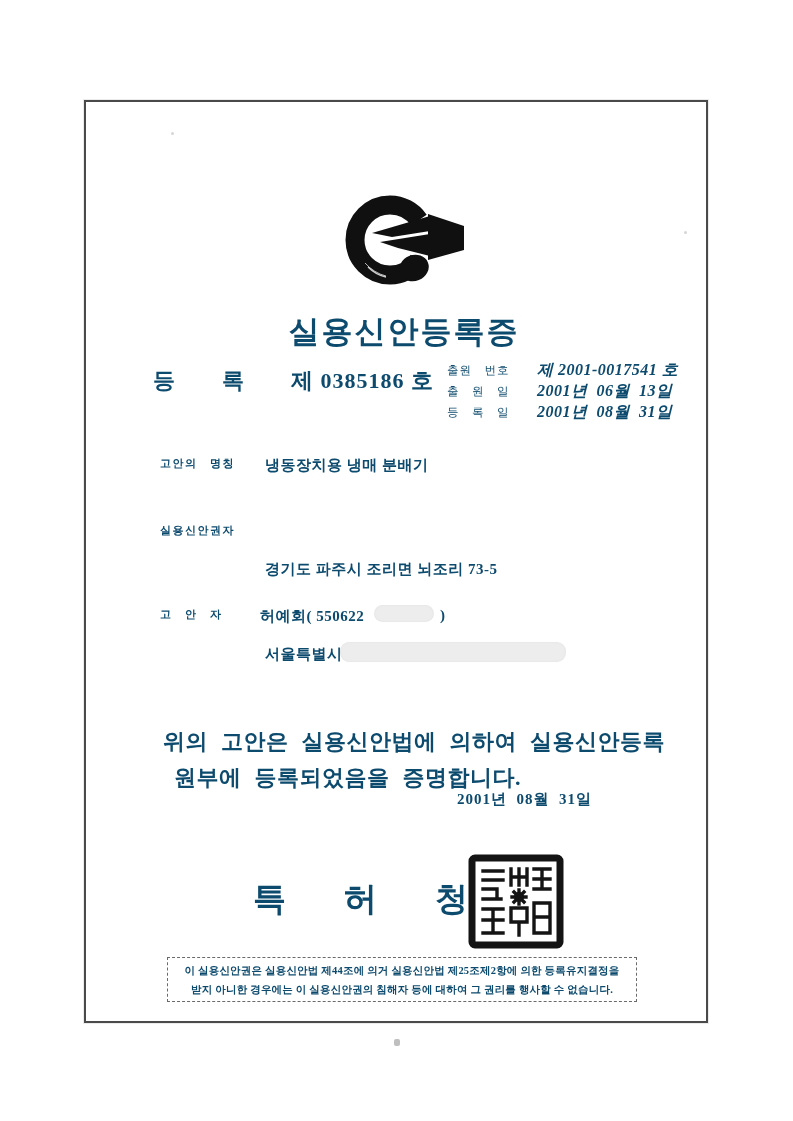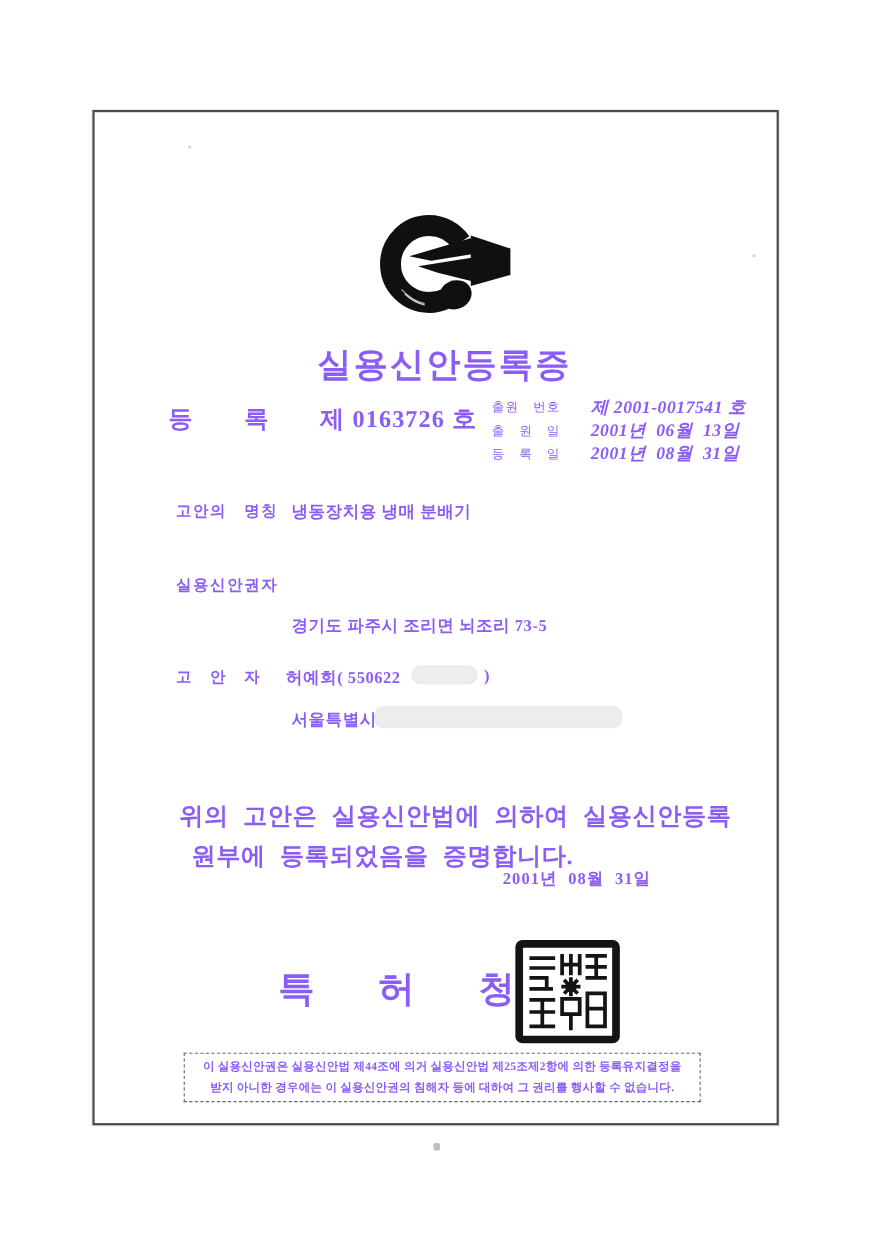--- a/index.html
+++ b/index.html
@@ -5,41 +5,41 @@
   html,body{margin:0;padding:0;background:#e9e9e9;}
   .page{
     position:relative;
     width:793px;height:1121px;
     background:#ffffff;
     overflow:hidden;
     font-family:"Liberation Serif","DejaVu Serif",serif;
     color:#1c1c1c;
   }
   .abs{position:absolute;}
-  .t{white-space:pre;color:#8b5cf6;}
+  .t{white-space:pre;color:#0c4a6e;}
   .cert-border{
     left:84px;top:100px;width:620px;height:919px;
     border:2px solid #4a4a4a;
     box-shadow:0 0 0 1px rgba(0,0,0,0.08);
   }
   .logo{left:338px;top:183px;width:132px;height:116px;}
   .title{
     left:84px;top:311px;width:640px;
     text-align:center;
     font-size:31px;font-weight:800;letter-spacing:2px;
   }
   .regline{left:153px;top:366px;font-size:22px;font-weight:700;letter-spacing:1px;}
   .meta{left:447px;top:360px;}
   .meta-row{display:flex;height:21px;align-items:center;}
   .meta-label{
     display:inline-block;width:90px;
     font-size:11.5px;font-weight:400;letter-spacing:1px;
   }
   .meta-value{font-size:16px;font-weight:700;letter-spacing:0.5px;font-style:italic;}
-  .field-label{font-size:14px;font-weight:700;letter-spacing:1.5px;}
+  .field-label{font-size:11px;font-weight:700;letter-spacing:1.5px;}
   .field-value{font-size:15px;font-weight:700;letter-spacing:0.5px;}
   .redaction{
     background:#ededed;
     border-radius:9px;
     box-shadow:0 0 3px rgba(0,0,0,0.05) inset;
   }
   .body-line{font-size:22px;font-weight:700;letter-spacing:0.5px;word-spacing:7px;}
   .cert-date{font-size:15px;font-weight:700;letter-spacing:1px;}
   .issuer{font-size:33px;font-weight:800;letter-spacing:58px;}
   .seal{left:468px;top:854px;width:96px;height:95px;}
@@ -67,21 +67,21 @@
       <polygon points="42,59 92,51 92,73 60,65" fill="#101010"></polygon>
       <polygon points="90,31 126,43 126,67 90,77" fill="#101010"></polygon>
       <ellipse cx="76" cy="85" rx="15" ry="13" transform="rotate(-22 76 85)" fill="#101010"></ellipse>
       <path d="M30,84 q8,8 18,10" stroke="#ffffff" stroke-width="1.4" fill="none" opacity="0.8"></path>
       <path d="M27,80 q9,10 21,13" stroke="#ffffff" stroke-width="1" fill="none" opacity="0.7"></path>
     </svg>
   </div>
 
   <div class="abs title t">실용신안등록증</div>
 
-  <div class="abs regline t">등　　록　　제 0163726 호</div>
+  <div class="abs regline t">등　　록　　제 0385186 호</div>
 
   <div class="abs meta">
     <div class="meta-row">
       <span class="meta-label t">출원　번호</span>
       <span class="meta-value t">제 2001-0017541 호</span>
     </div>
     <div class="meta-row">
       <span class="meta-label t">출　원　일</span>
       <span class="meta-value t">2001년  06월  13일</span>
     </div>

